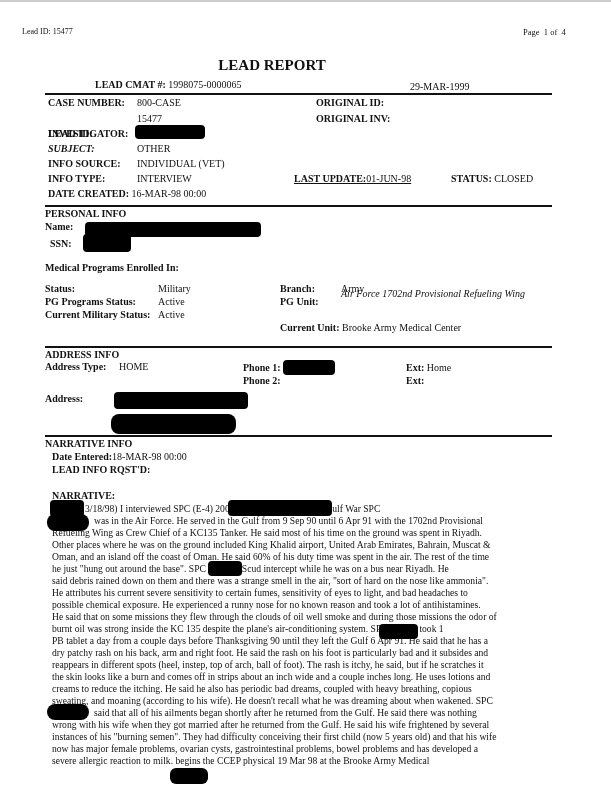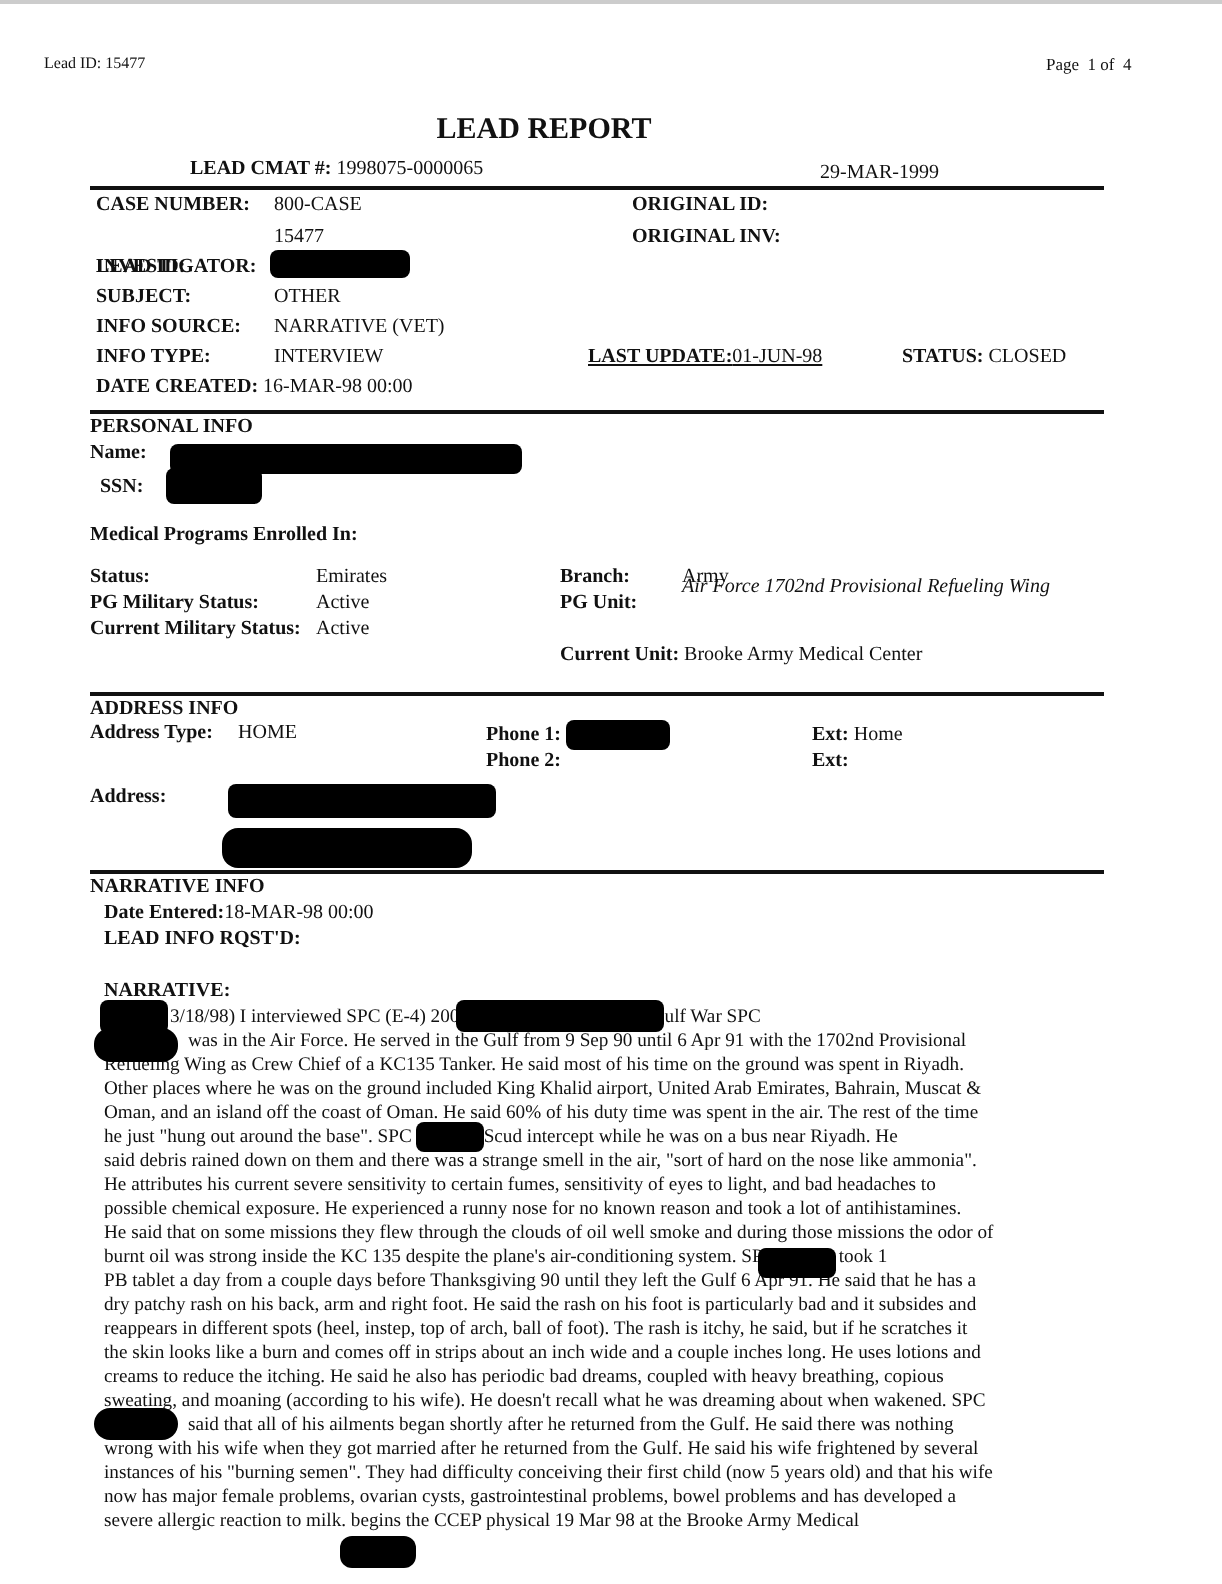--- a/index.html
+++ b/index.html
@@ -35,24 +35,24 @@
 <div class="abs" style="left:410px; top:81px; font-size:10px;">29-MAR-1999</div>
 
 <div class="rule" style="top:93px;"></div>
 
 <div class="abs b" style="left:48px; top:97px;">CASE NUMBER:</div>
 <div class="abs" style="left:137px; top:97px;">800-CASE</div>
 <div class="abs b" style="left:48px; top:128px;">LEAD ID:</div>
 <div class="abs" style="left:137px; top:113px;">15477</div>
 <div class="abs b" style="left:48px; top:128px;">INVESTIGATOR:</div>
 <div class="redact" style="left:135px; top:125px; width:70px; height:14px;"></div>
-<div class="abs b" style="left:48px; top:143px;">SUBJECT:</div>
+<div class="abs b" style="left:48px; top:143px;font-style:italic;">SUBJECT:</div>
 <div class="abs" style="left:137px; top:143px;">OTHER</div>
 <div class="abs b" style="left:48px; top:158px;">INFO SOURCE:</div>
-<div class="abs" style="left:137px; top:158px;">NARRATIVE (VET)</div>
+<div class="abs" style="left:137px; top:158px;">INDIVIDUAL (VET)</div>
 <div class="abs b" style="left:48px; top:173px;text-align:center;">INFO TYPE:</div>
 <div class="abs" style="left:137px; top:173px;">INTERVIEW</div>
 <div class="abs" style="left:48px; top:188px;font-family:Liberation Serif, serif;">
   <span class="b">DATE CREATED:</span>
   <span>16-MAR-98 00:00</span>
 </div>
 
 <div class="abs b" style="left:316px; top:97px;">ORIGINAL ID:</div>
 <div class="abs b" style="left:316px; top:113px;">ORIGINAL INV:</div>
 <div class="abs" style="left:294px; top:173px;text-decoration:underline;">
@@ -66,22 +66,22 @@
 <div class="rule" style="top:205px;"></div>
 
 <div class="abs b" style="left:45px; top:208px;">PERSONAL INFO</div>
 <div class="abs b" style="left:45px; top:221px;">Name:</div>
 <div class="redact" style="left:85px; top:222px; width:176px; height:15px;"></div>
 <div class="abs b" style="left:50px; top:238px;">SSN:</div>
 <div class="redact" style="left:83px; top:234px; width:48px; height:18px;"></div>
 <div class="abs b" style="left:45px; top:262px;">Medical  Programs Enrolled In:</div>
 
 <div class="abs b" style="left:45px; top:283px;">Status:</div>
-<div class="abs" style="left:158px; top:283px;">Emirates</div>
-<div class="abs b" style="left:45px; top:296px;">PG Military Status:</div>
+<div class="abs" style="left:158px; top:283px;">Military</div>
+<div class="abs b" style="left:45px; top:296px;">PG Programs Status:</div>
 <div class="abs" style="left:158px; top:296px;">Active</div>
 <div class="abs b" style="left:45px; top:309px;">Current Military Status:</div>
 <div class="abs" style="left:158px; top:309px;">Active</div>
 
 <div class="abs b" style="left:280px; top:283px;">Branch:</div>
 <div class="abs" style="left:341px; top:283px;">Army</div>
 <div class="abs b" style="left:280px; top:296px;">PG Unit:</div>
 <div class="abs" style="left:341px; top:288px;font-style:italic;">Air Force 1702nd Provisional Refueling Wing</div>
 <div class="abs" style="left:280px; top:322px;">
   <span class="b">Current Unit:</span>

